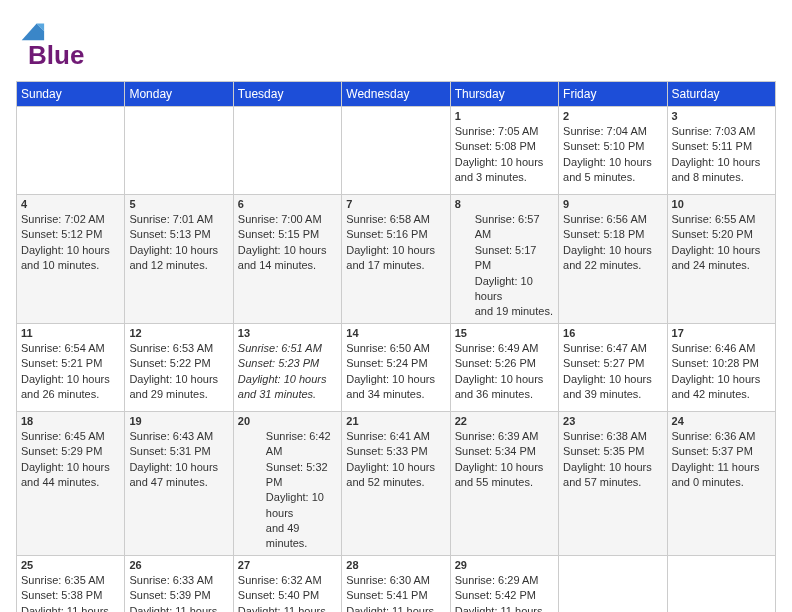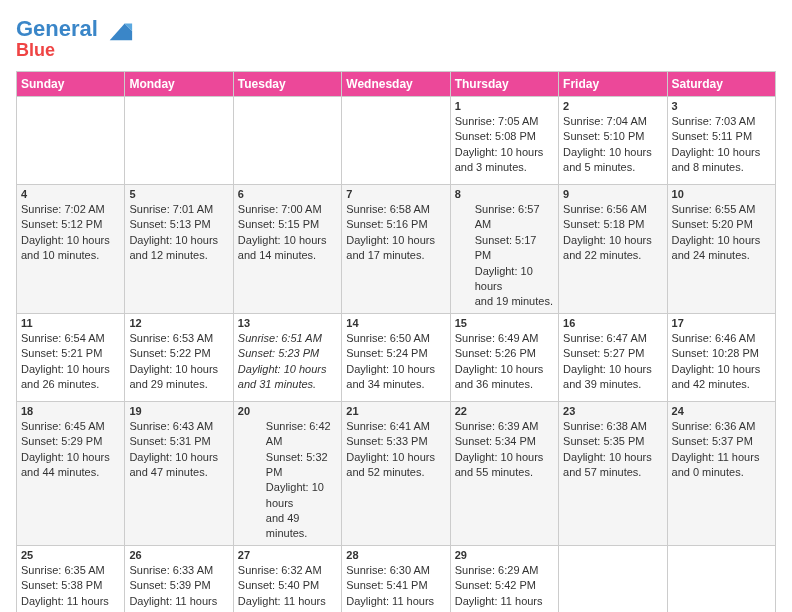--- a/index.html
+++ b/index.html
@@ -49,24 +49,24 @@
     .location {
       font-size: 14px;
       color: #555;
     }
     table {
       width: 100%;
       border-collapse: collapse;
       table-layout: fixed;
     }
     thead tr th {
-      background-color: #ec4899;
+      background-color: #1d4ed8;
       color: #fff;
       font-size: 12px;
-      font-weight: bold;
+      font-weight: normal;
       padding: 5px 4px;
       text-align: left;
       border: 1px solid #ccc;
     }
     tbody tr td {
       vertical-align: top;
       border: 1px solid #ccc;
       padding: 3px 4px;
       height: 88px;
       background: #fff;
@@ -92,28 +92,27 @@
   </style>
 </head>
 <body>
 
 <div class="container">
   <div class="header">
     <div class="logo">
       <div>
         <div style="display:flex;align-items:center;">
           <span class="logo-text">
-            <span>General</span>
             <svg class="logo-icon" viewBox="0 0 30 30" style="display:inline-block;vertical-align:middle;">
               <polygon points="4,26 20,8 28,16 28,26" fill="#3a86c8"></polygon>
               <polygon points="20,8 28,8 28,16" fill="#5aa8e0"></polygon>
             </svg>
           </span>
         </div>
-        <div style="font-size:18px;font-weight:bold;color:#ef4444;margin-top:-4px;">Blue</div>
+        <div style="font-size:26px;font-weight:bold;color:#701a75;margin-top:-4px;margin-left:12px;">Blue</div>
       </div>
     </div>
     <div class="title-block">
       <div class="month-title"></div>
       <div class="location"></div>
     </div>
   </div>
 
   <table>
     <thead>

